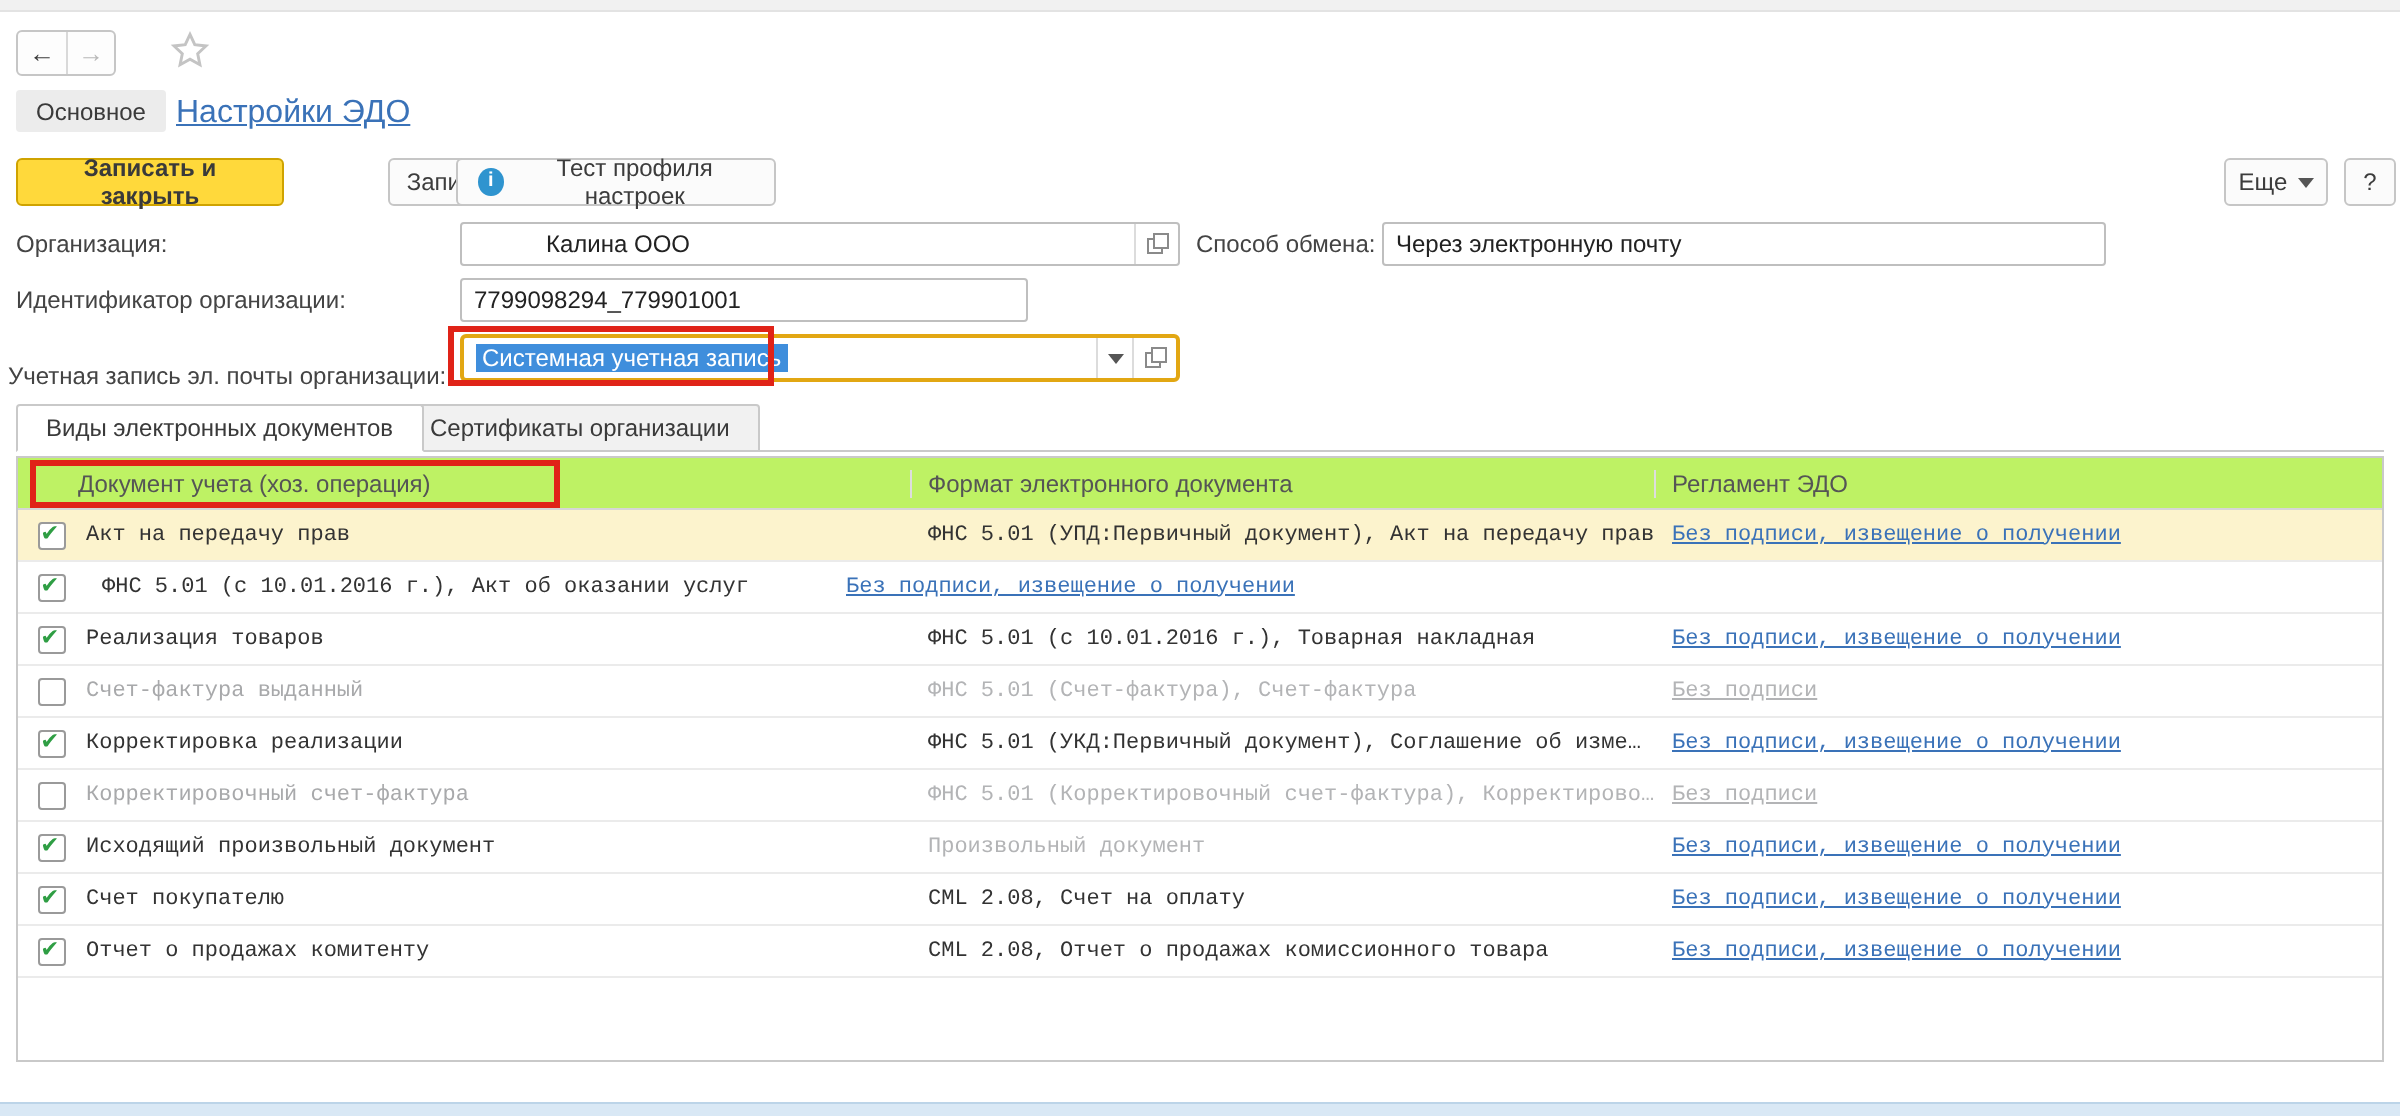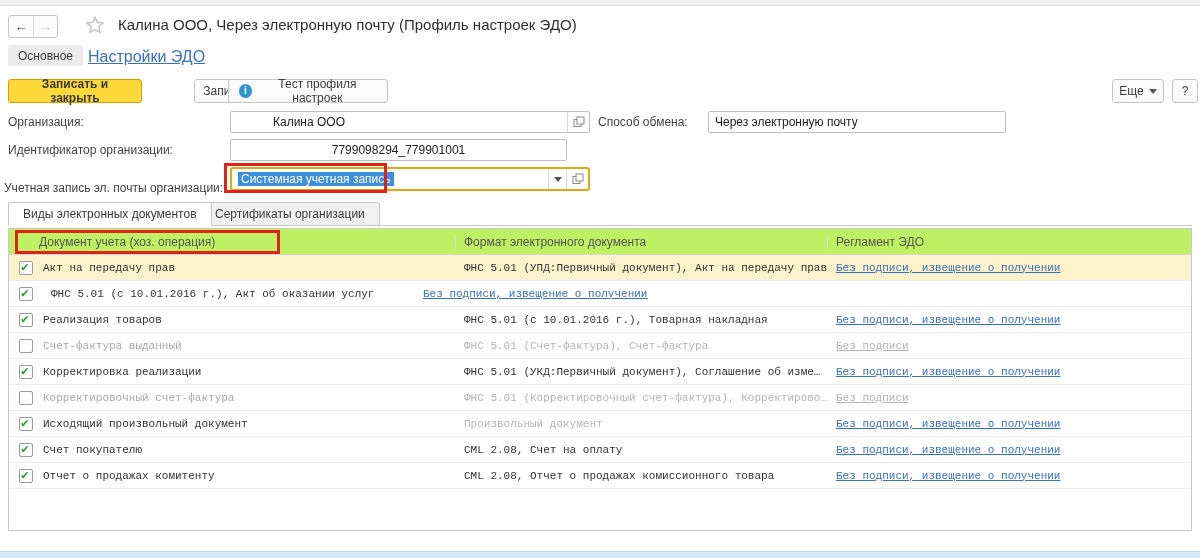--- a/index.html
+++ b/index.html
@@ -85,21 +85,20 @@
 
   <div class="navgroup">
     <span class="navbtn arrow-left-icon"></span>
     <span class="navbtn arrow-right-icon"></span>
   </div>
   <span class="star-icon">
     <svg width="22" height="22" viewBox="0 0 24 24">
         <path d="M12 3.5l2.6 5.6 6.1.7-4.5 4.2 1.2 6-5.4-3-5.4 3 1.2-6L3.3 9.8l6.1-.7z" fill="none" stroke="#c4c4c4" stroke-width="1.6"></path>
       </svg>
   </span>
-  <div class="page-title">Калина ООО, Через электронную почту (Профиль настроек ЭДО)</div>
 
   <div class="chip">Основное</div>
   <a class="navlink">Настройки ЭДО</a>
 
   <button class="toolbar-btn btn-primary">Записать и закрыть</button>
   <button class="toolbar-btn btn-save">Записать</button>
   <button class="toolbar-btn btn-test">
     <span class="info-icon"></span>
     <span>Тест профиля настроек</span>
   </button>
@@ -114,26 +113,26 @@
     <span class="val">Калина ООО</span>
     <span class="field-addon open-icon">
       <svg width="12" height="12" viewBox="0 0 12 12">
           <rect x="1" y="3.5" width="7" height="7" fill="#fff" stroke="#8a8a8a"></rect>
           <rect x="4" y="1" width="7" height="7" fill="#fff" stroke="#8a8a8a"></rect>
         </svg>
     </span>
   </div>
 
   <div class="flabel" style="left:598px; top:115px;">Способ обмена:</div>
-  <div class="field" style="left:708px; top:111px; width:298px;">
+  <div class="field" style="left:691px; top:111px; width:362px;">
     <span class="val">Через электронную почту</span>
   </div>
 
   <div class="flabel" style="left:8px; top:143px;">Идентификатор организации:</div>
-  <div class="field" style="left:230px; top:139px; width:337px;text-align:center;">
+  <div class="field" style="left:230px; top:139px; width:284px;">
     <span class="val">7799098294_779901001</span>
   </div>
 
   <div class="flabel" style="left:4px; top:171px;margin-top:10px;">Учетная запись эл. почты организации:</div>
   <div class="field combo-yellow" style="left:230px; top:167px; width:360px;">
     <span class="val"><span class="sel-text">Системная учетная запись</span></span>
     <span class="field-addon" style="width:18px;">
         <span class="caret-down-icon"></span>
       </span>
     <span class="field-addon open-icon">

